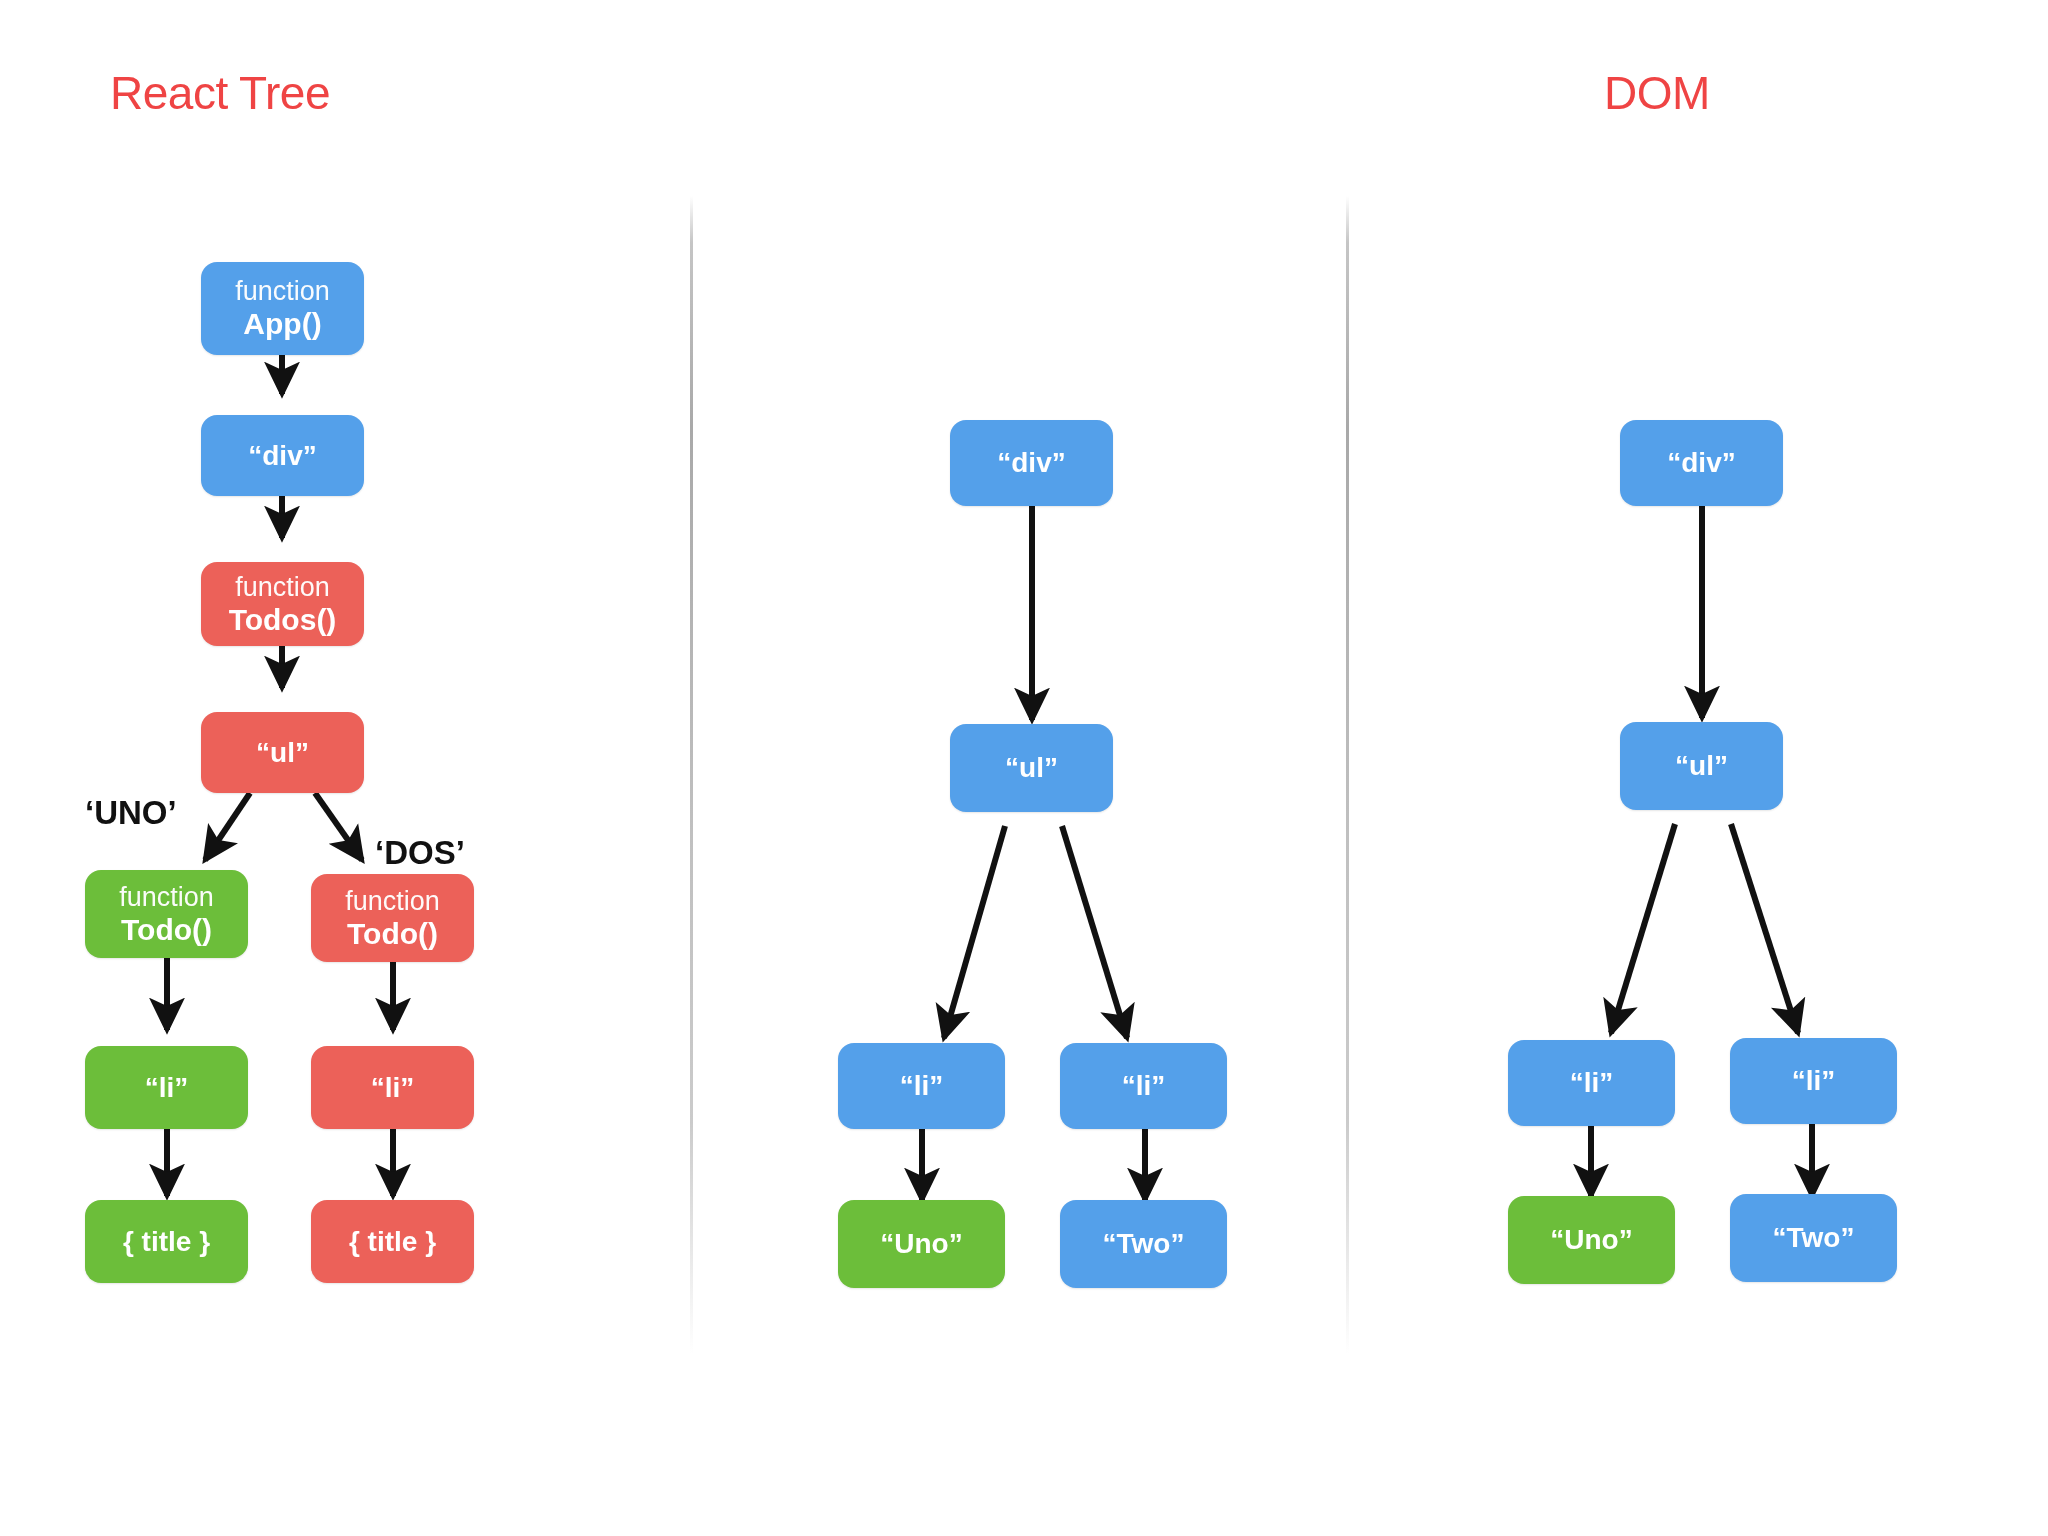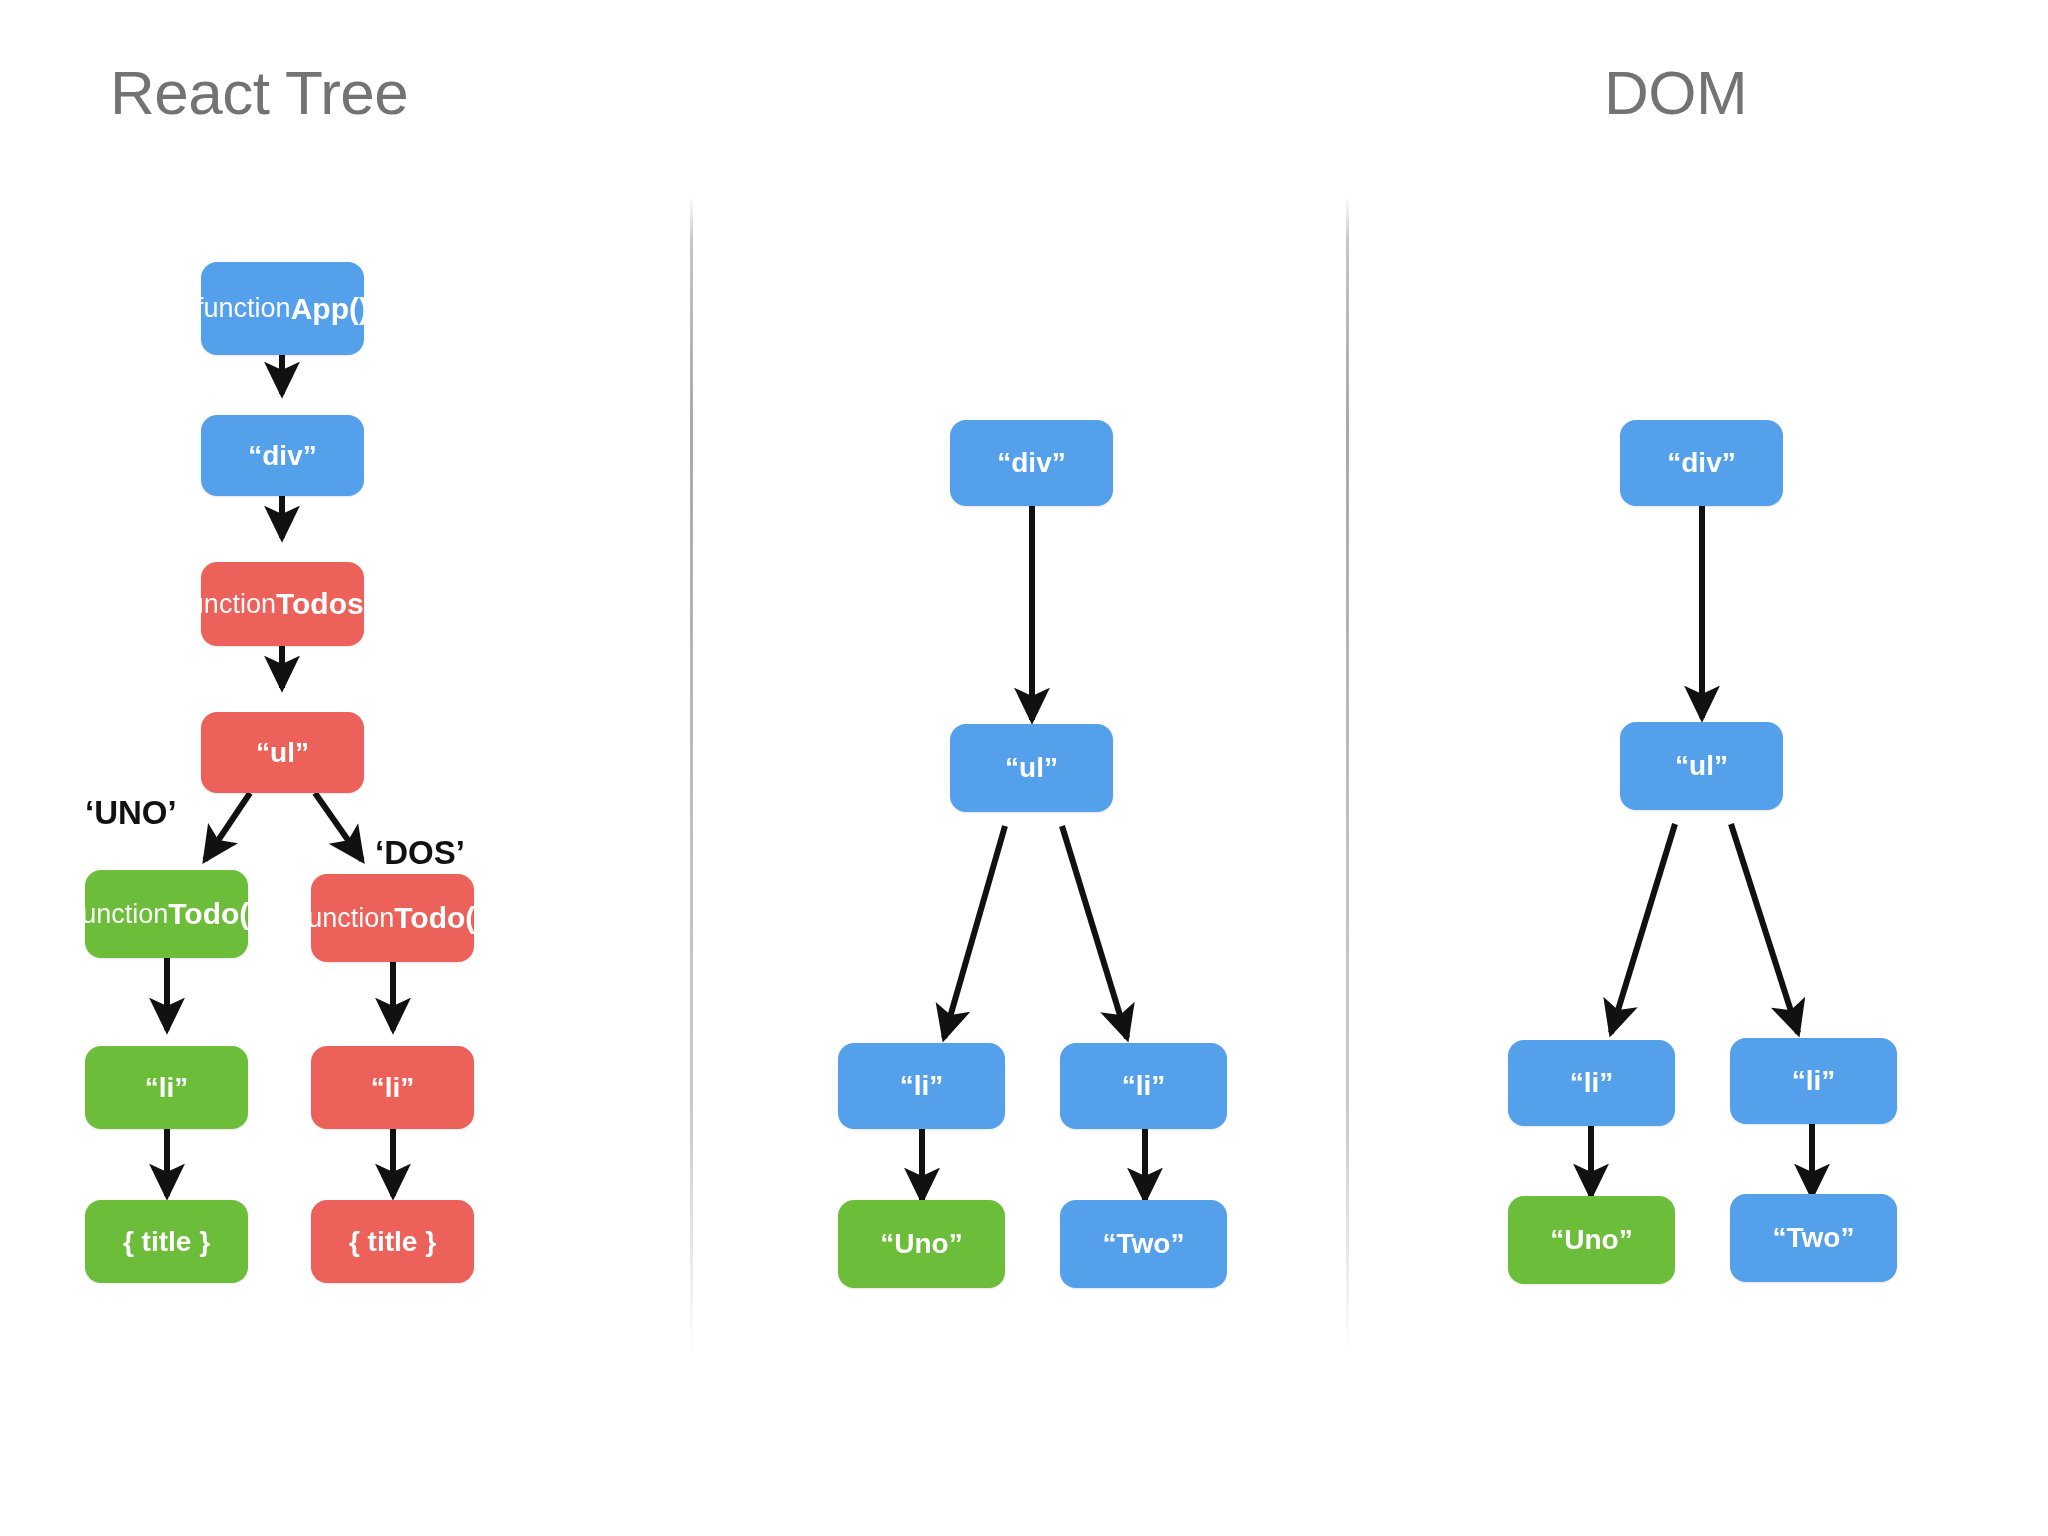--- a/index.html
+++ b/index.html
@@ -2,35 +2,35 @@
 <html><head>
 <meta charset="utf-8">
 <style>
   html,body{margin:0;padding:0;background:#ffffff;}
   body{width:2048px;height:1536px;position:relative;overflow:hidden;
        font-family:"Liberation Sans","DejaVu Sans",sans-serif;}
 
   .stage{position:absolute;left:0;top:0;width:2048px;height:1536px;}
 
   
-  .heading{position:absolute;color:#737373;font-weight:400;
-           font-size:62px;line-height:62px;white-space:nowrap;letter-spacing:-0.5px;}
+  .heading{position:absolute;color:#ef4444;font-weight:400;
+           font-size:46px;line-height:62px;white-space:nowrap;letter-spacing:-0.5px;}
 
   
   .divider{position:absolute;width:3px;
            background:linear-gradient(to bottom,
               rgba(160,160,160,0) 0%,
               rgba(150,150,150,.55) 4%,
               rgba(140,140,140,.75) 20%,
               rgba(150,150,150,.6) 55%,
               rgba(160,160,160,.55) 80%,
               rgba(170,170,170,0) 100%);}
 
   
-  .node{position:absolute;border-radius:16px;display:flex;flex-direction:row;
+  .node{position:absolute;border-radius:16px;display:flex;flex-direction:column;
         align-items:center;justify-content:center;
         color:#ffffff;text-align:center;box-sizing:border-box;
         box-shadow:0 1px 2px rgba(0,0,0,.10);}
   .node .kw{font-weight:300;font-size:27px;line-height:31px;opacity:.97;}
   .node .nm{font-weight:700;font-size:30px;line-height:34px;}
   .node .tag{font-weight:700;font-size:28px;line-height:30px;}
   .node.blue{background:#54a0ea;}
   .node.red {background:#ec6159;}
   .node.green{background:#6cbe3a;}
 

